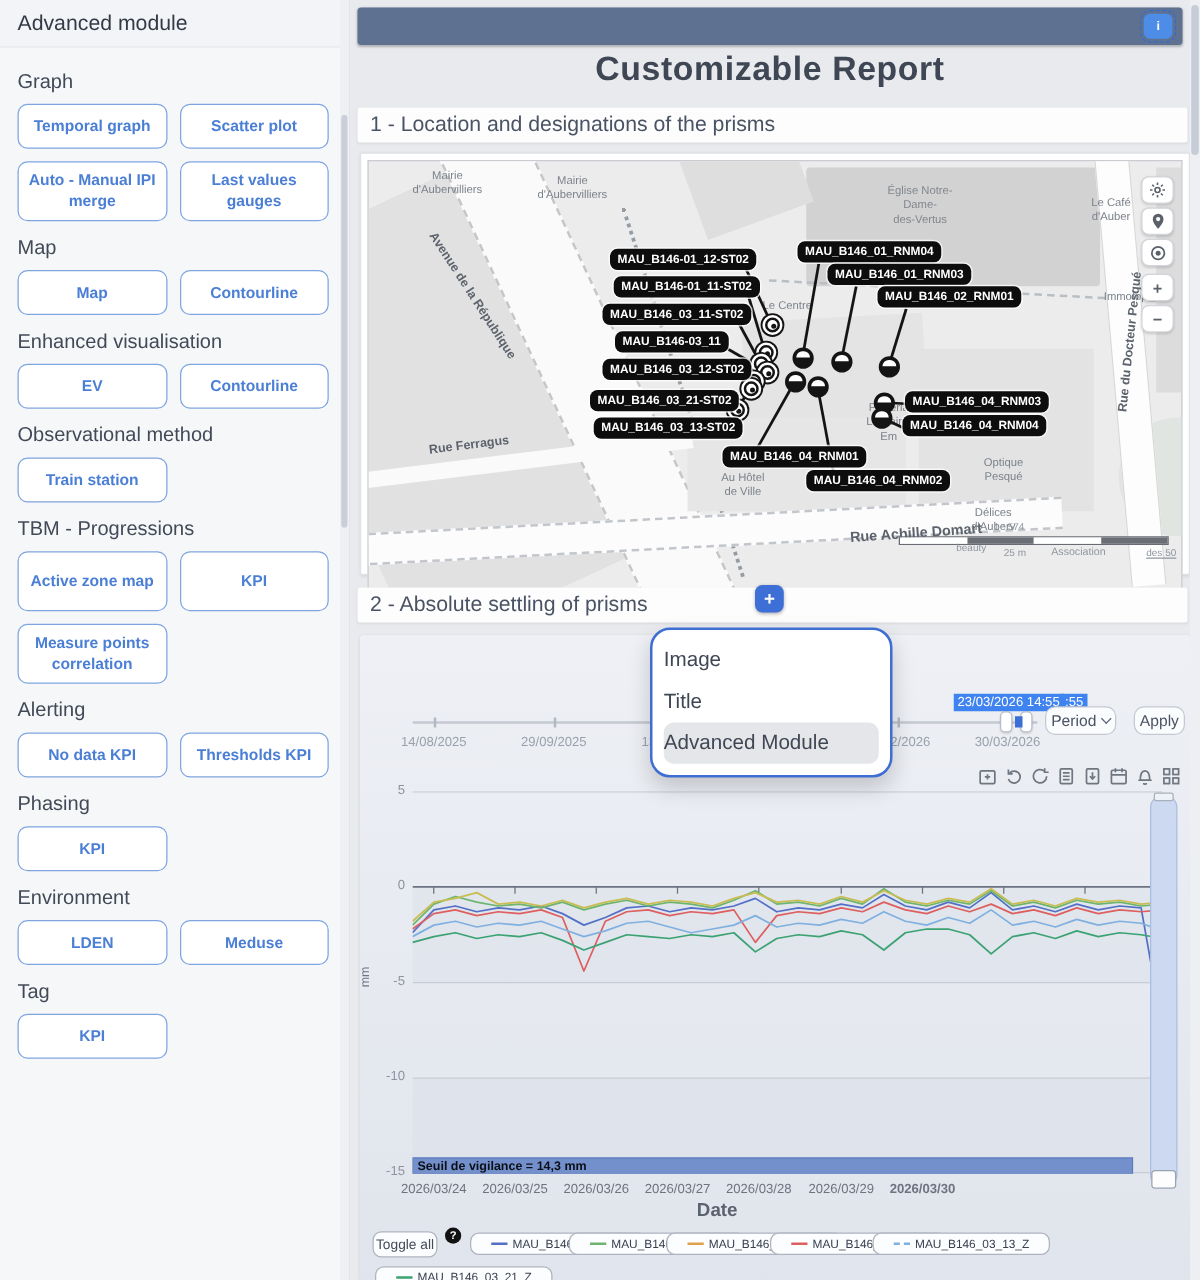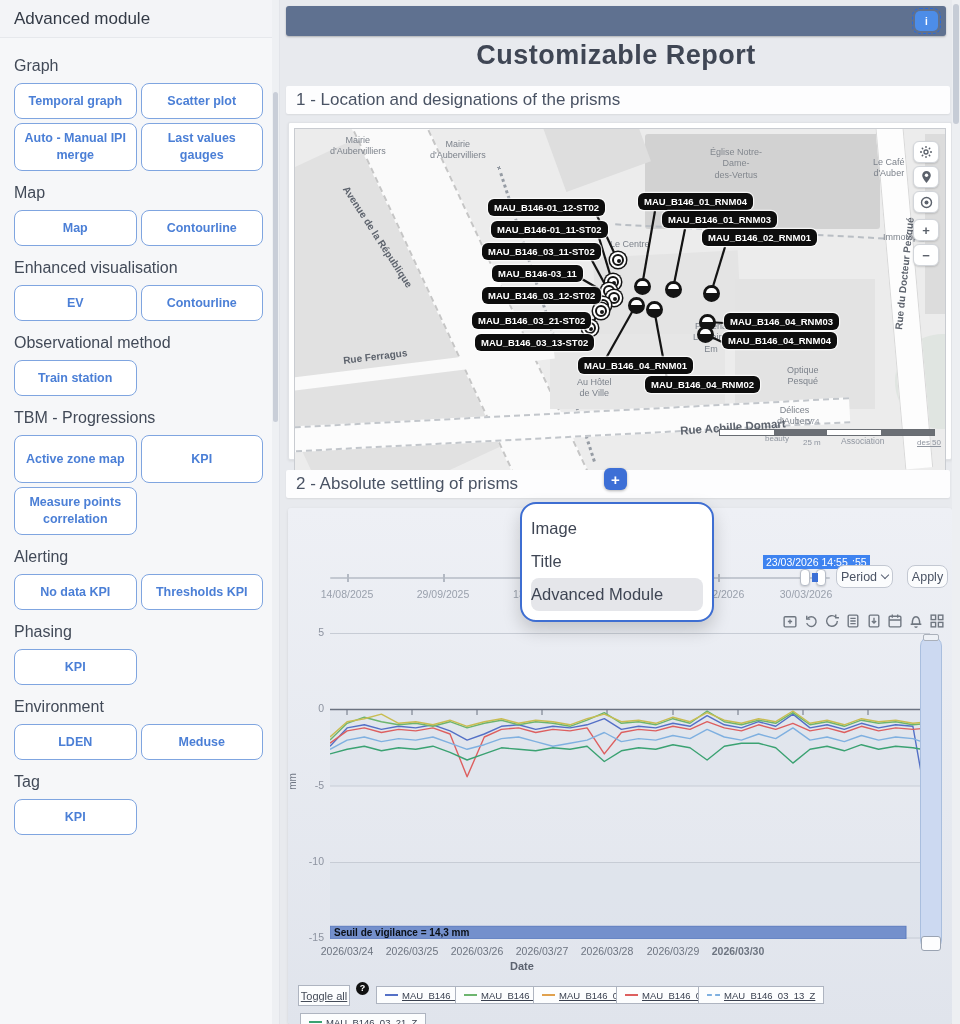--- a/index.html
+++ b/index.html
@@ -7,21 +7,21 @@
   body { font-family:"Liberation Sans", sans-serif; background:#e8eaee; }
   #stage { position:relative; width:960px; height:1024px; overflow:hidden; }
 
   
   .sidebar { position:absolute; left:0; top:0; width:280px; height:1024px;
     background:#f6f7f9; border-right:1px solid #e2e4e9; }
   .sb-header { height:38px; display:flex; align-items:center; padding:0 14px;
     font-size:17px; color:#333a46; border-bottom:1px solid #e6e8ec; background:#f3f4f7; }
   .sb-content { padding:6px 16px 10px 14px; }
   .sb-sec-title { font-size:16px; color:#424a58; margin:13px 0 8px; }
-  .sb-grid { display:grid; grid-template-columns:1fr 1fr; gap:4px; }
+  .sb-grid { display:grid; grid-template-columns:1fr 1fr; gap:10px; }
   .sb-btn { border:1.5px solid #7fa5e0; border-radius:8px; background:#fff;
     color:#4b7fd6; font-size:12.5px; font-weight:bold; line-height:1.35;
     min-height:36px; padding:6px 4px; display:flex; align-items:center; justify-content:center;
     text-align:center; cursor:pointer; font-family:"Liberation Sans", sans-serif; }
   .sb-btn.tall { min-height:48px; }
   .sb-scrolltrack { position:absolute; right:0; top:0; width:7px; height:100%; background:#eef0f3; }
   .sb-scrollthumb { position:absolute; right:1px; top:92px; width:5px; height:330px; background:#c9ced8; border-radius:3px; }
 
   
   .main-scrolltrack { position:absolute; right:0; top:0; width:8px; height:100%; background:#edeff2; }
@@ -101,33 +101,33 @@
     transform:rotate(45deg); margin-top:-3px; }
   .ctoolbar { position:absolute; top:105px; left:494px; display:flex; gap:5px; }
   .ct-icon { width:16px; height:16px; cursor:pointer; }
   .ct-icon svg { stroke:#6f7680; fill:none; stroke-width:1.3; }
 
   .ylab { position:absolute; left:10px; width:26px; text-align:right; font-size:10.5px; color:#8d93a0; }
   .mm-label { position:absolute; left:-4px; top:268px; font-size:10px; color:#6e7582; transform:rotate(-90deg); }
   .plot { position:absolute; left:42px; top:125px; width:600px; height:306px; }
   .xlab { position:absolute; top:437px; width:80px; margin-left:-40px; text-align:center;
     font-size:10.5px; color:#6d7480; }
-  .date-label { position:absolute; left:222px; top:452px; width:80px; text-align:left;
-    font-size:11px; font-weight:bold; color:#5c6370; }
+  .date-label { position:absolute; left:222px; top:452px; width:80px; text-align:right;
+    font-size:15px; font-weight:bold; color:#5c6370; }
   .vscroll { position:absolute; left:632px; top:128px; width:22px; height:314px; background:#ccd9f1;
     border:1px solid #a9bede; border-radius:10px; cursor:ns-resize; }
   .vs-cap { position:absolute; left:635px; top:126px; width:16px; height:7px; background:#eef1f6;
     border:1px solid #aab0ba; border-radius:2px; z-index:2; }
   .vs-handle { position:absolute; left:633px; top:428px; width:20px; height:15px; background:#fdfdfe;
     border:1px solid #9aa3b2; border-radius:3px; z-index:2; cursor:ns-resize; }
 
   .legend-chip { position:absolute; height:18px; background:#fcfdfe; border:1px solid #aeb4c0;
-    border-radius:0; display:flex; align-items:center; justify-content:center; gap:4px;
-    font-size:9.5px; color:#3a4150; cursor:pointer; padding:0 8px; white-space:nowrap;
-    font-family:"Liberation Sans", sans-serif;text-decoration:underline; }
+    border-radius:7px; display:flex; align-items:center; justify-content:center; gap:4px;
+    font-size:9.5px; color:#3a4150; cursor:pointer; padding:0 16px; white-space:nowrap;
+    font-family:"Liberation Sans", sans-serif; }
   .toggle-all { font-size:11px; color:#454c59; }
   .swatch { display:inline-block; width:13px; height:2px; }
   .help-badge { position:absolute; width:13px; height:13px; background:#111; color:#fff; border-radius:50%;
     font-size:9px; font-weight:bold; text-align:center; line-height:13px; cursor:pointer; }
 </style>
 </head>
 <body>
 
 <div id="stage">
 

